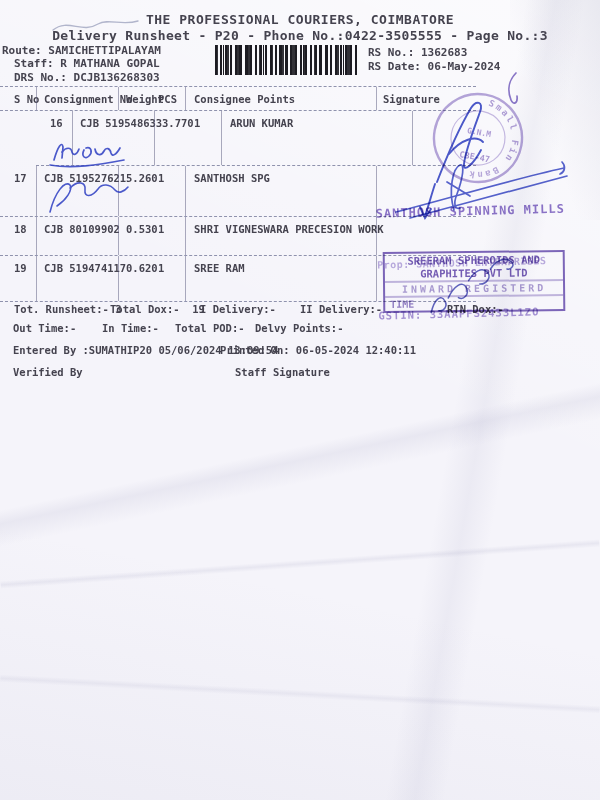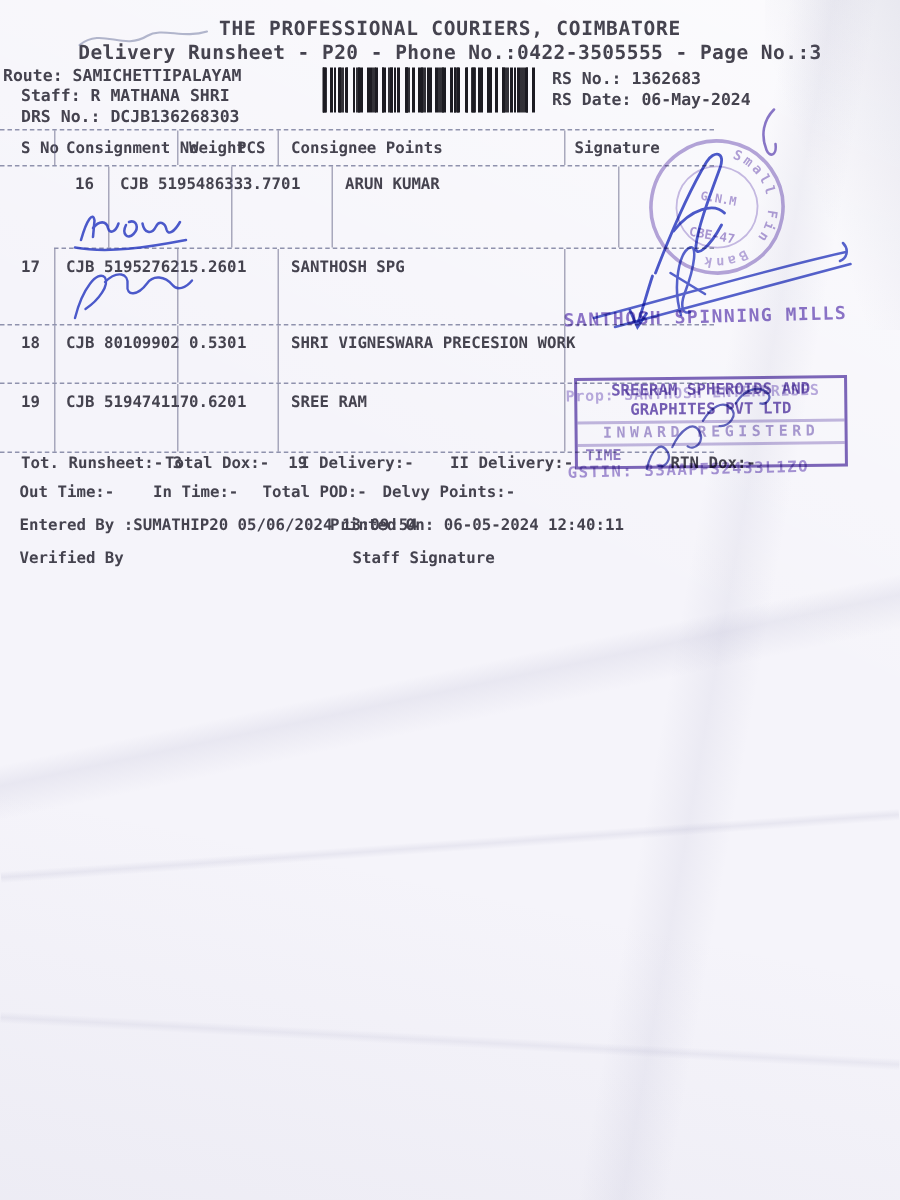--- a/index.html
+++ b/index.html
@@ -59,21 +59,21 @@
 </style>
 </head>
 <body>
 
 <div class="paper">
 
   <div class="abs print title" style="top:12px;text-align:center;">THE PROFESSIONAL COURIERS, COIMBATORE</div>
   <div class="abs print subtitle" style="top:28px;">Delivery Runsheet - P20 - Phone No.:0422-3505555 - Page No.:3</div>
 
   <div class="abs print fs11" style="left:2px;top:44px;">Route: SAMICHETTIPALAYAM</div>
-  <div class="abs print fs11" style="left:14px;top:57px;">Staff: R MATHANA SHRI</div>
+  <div class="abs print fs11" style="left:14px;top:57px;">Staff: R MATHANA GOPAL</div>
   <div class="abs print fs11" style="left:14px;top:71px;">DRS No.: DCJB136268303</div>
 
   <div class="abs barcode" style="left:215px;top:45px;width:143px;height:30px;"></div>
 
   <div class="abs print fs11" style="left:368px;top:46px;">RS No.: 1362683</div>
   <div class="abs print fs11" style="left:368px;top:60px;">RS Date: 06-May-2024</div>
 
   <div class="tbl">
     <div class="trow h-r" style="border-top:1.5px dashed #8f92ad;">
       <div class="c-sno print fs10">S No</div>

